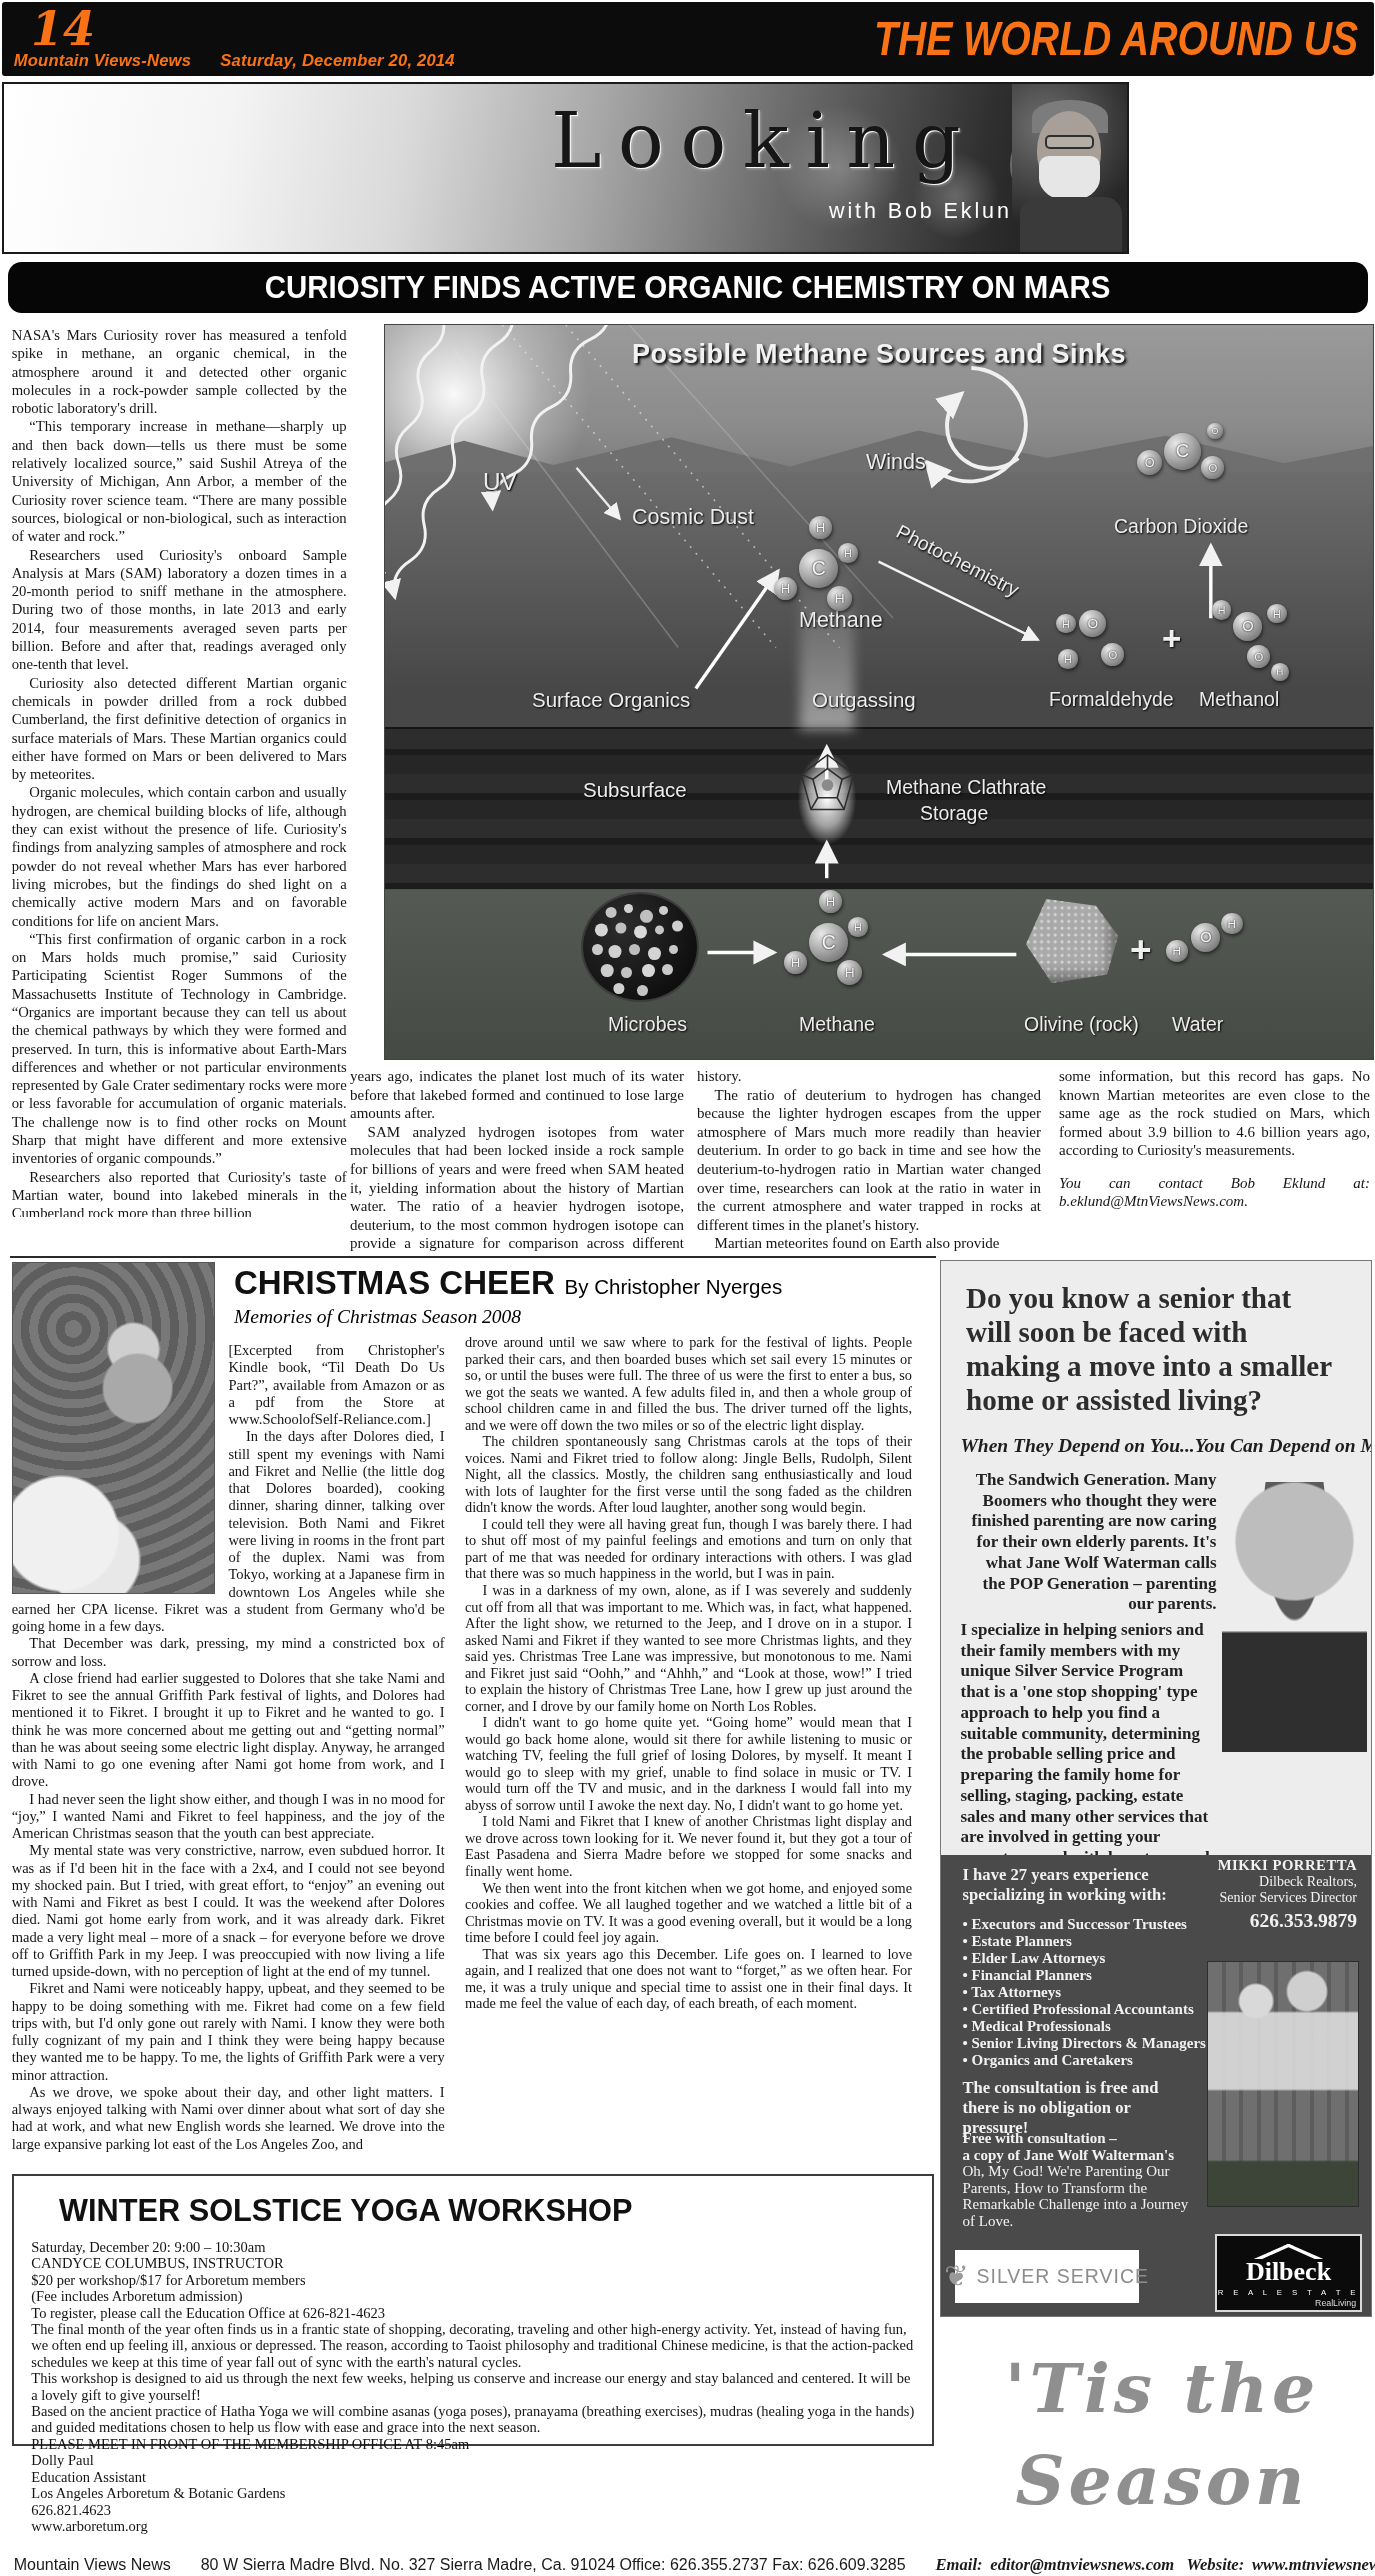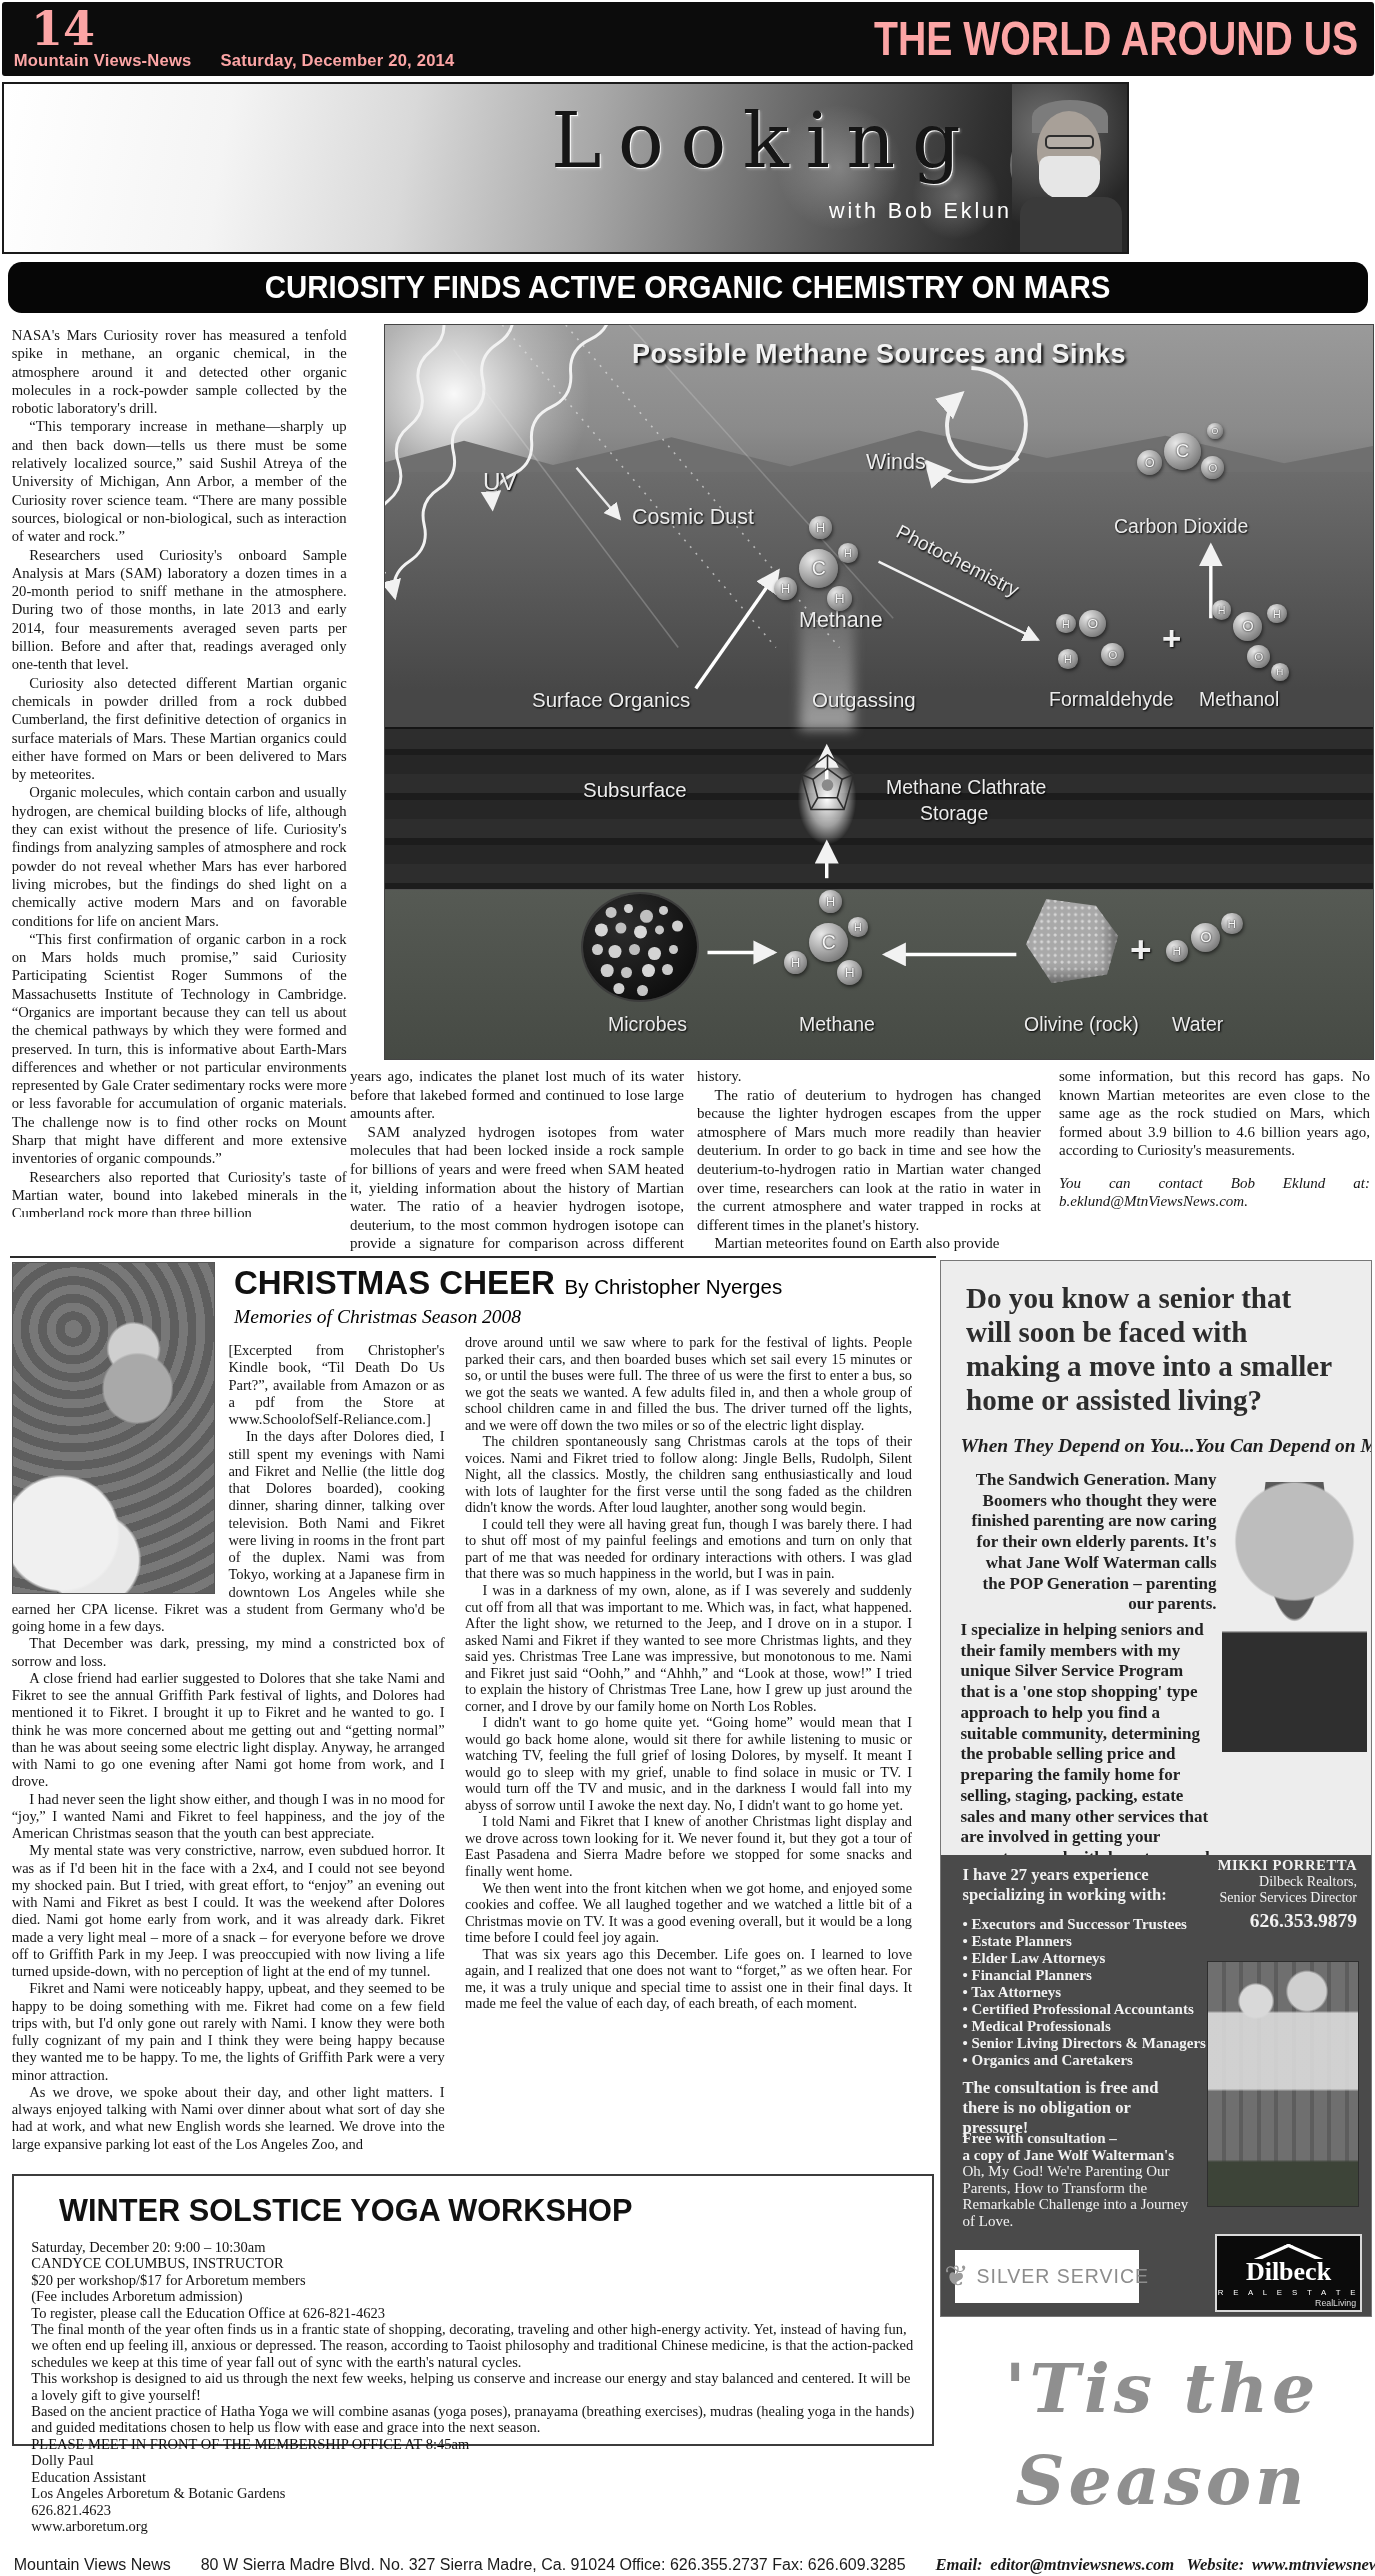--- a/index.html
+++ b/index.html
@@ -1,21 +1,21 @@
 <!DOCTYPE html>
 <html><head>
 <meta charset="utf-8">
 <style>
   * { box-sizing: border-box; margin: 0; padding: 0; }
   body { background:#ffffff; font-family:"Liberation Serif", serif; }
   .page { position:relative; width:1375px; height:2576px; background:#fff; overflow:hidden; }
   .abs { position:absolute; }
 
   
-  .hdr { background:#0c0c0c; color:#fca5a5; border-radius:2.9px; }
+  .hdr { background:#0c0c0c; color:#f97316; border-radius:2.9px;font-style:italic; }
   .pageno { font-family:"DejaVu Serif", serif; font-weight:bold; font-size:46px; line-height:1; }
   .mastline { font-family:"Liberation Sans", sans-serif; font-weight:bold; font-size:16.6px; letter-spacing:0.2px; white-space:nowrap; }
   .worldtitle { font-family:"Liberation Sans", sans-serif; font-weight:bold; font-size:49px; transform:scaleX(.8); transform-origin:right center; white-space:nowrap; }
 
   
   .banner { background:linear-gradient(100deg,#ffffff 0%,#f4f4f4 20%,#d9d9d9 36%,#a8a8a8 52%,#6d6d6d 68%,#303030 86%,#101010 100%); border:2px solid #1a1a1a; overflow:hidden; }
   .lookingup { font-family:"DejaVu Serif", serif; font-size:76px; letter-spacing:16.6px; color:#161616; text-shadow:1px 1px 0 rgba(255,255,255,.95), 2px 2px 2.9px rgba(255,255,255,.35); white-space:nowrap; }
   .withbob { font-family:"Liberation Sans", sans-serif; color:#fff; font-size:21.5px; letter-spacing:2.9px; white-space:nowrap; }
   .flare { border-radius:50%; border:2px solid rgba(255,255,255,.30); }
   .flare2 { border-radius:50%; background:radial-gradient(circle, rgba(255,255,255,.25), transparent 70%); }

